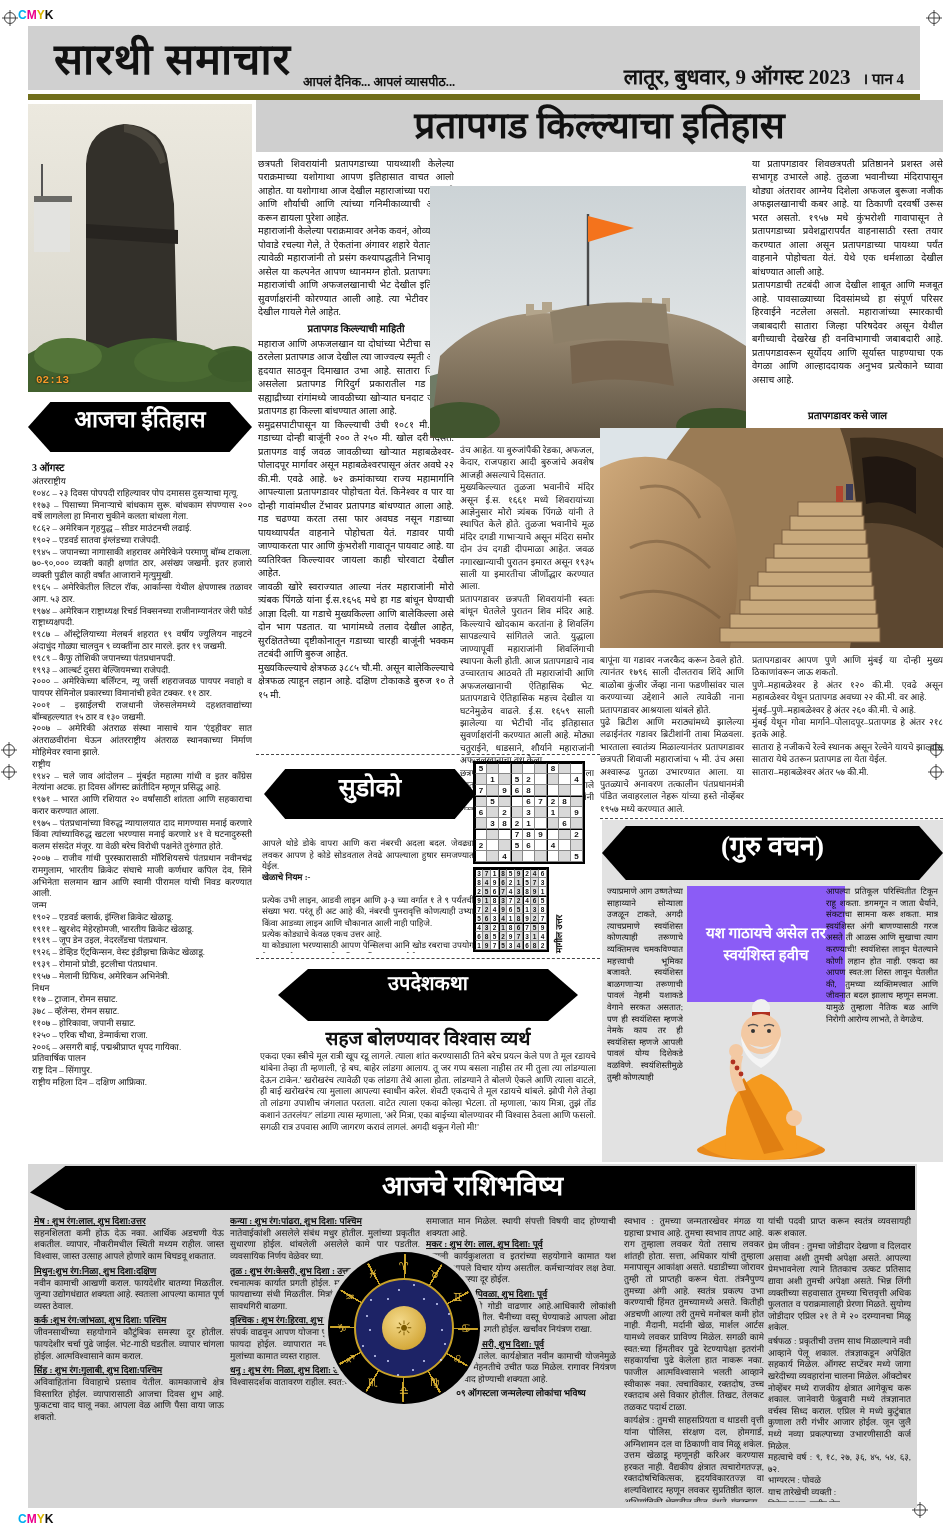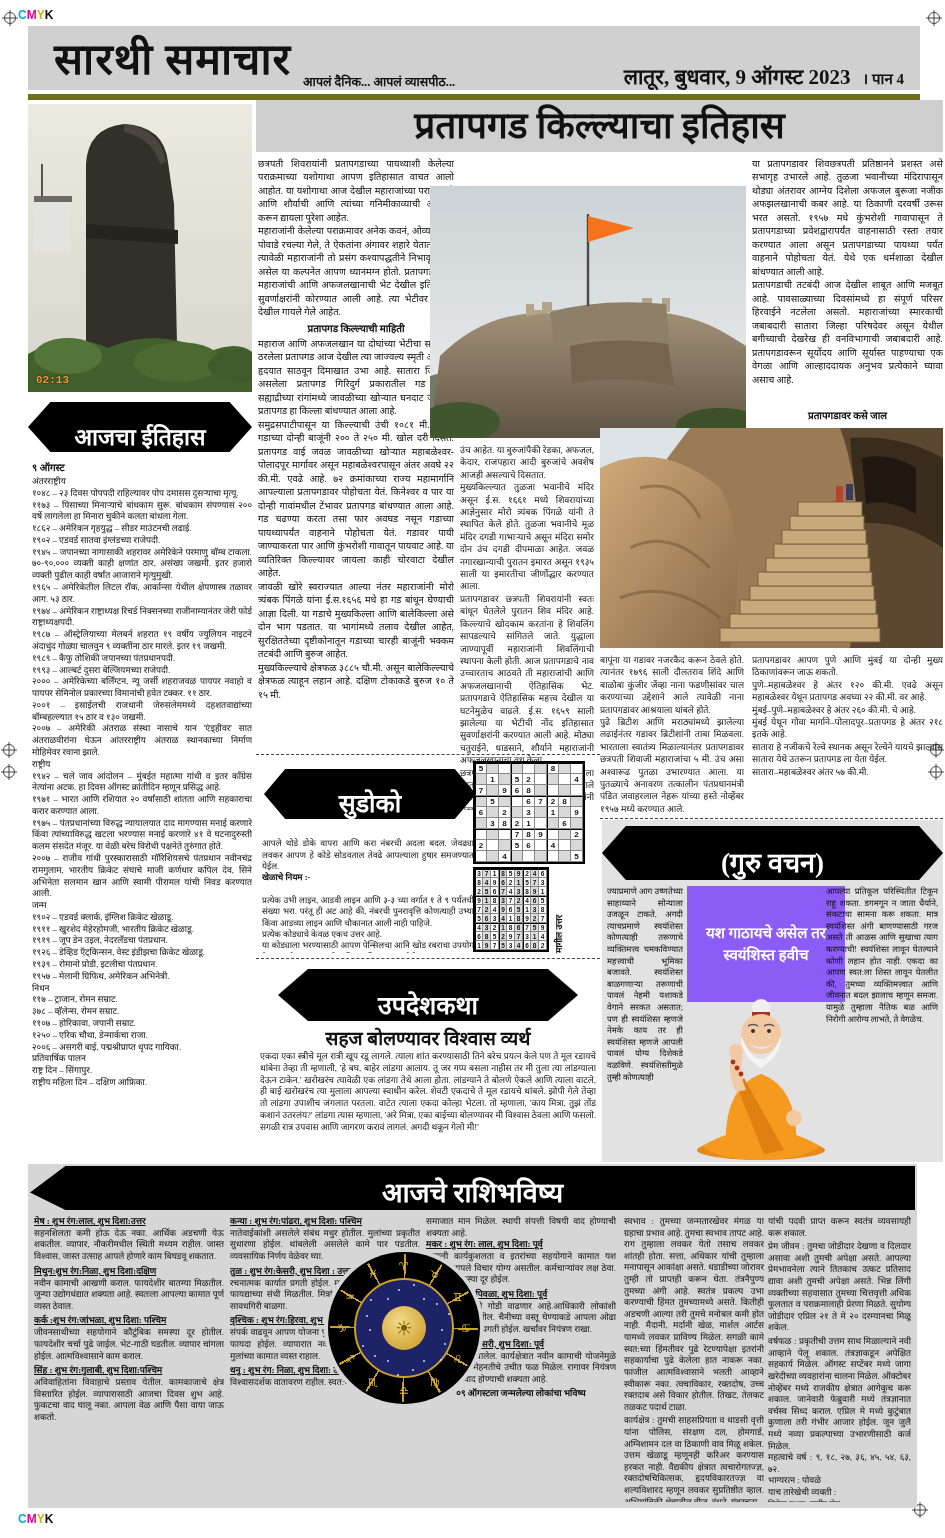--- a/index.html
+++ b/index.html
@@ -16,21 +16,21 @@
   .cmyk span:nth-child(3){color:#d8b400}.cmyk span:nth-child(4){color:#111}
   
   .masthead{left:28px;top:26px;width:892px;height:64px;background:#d0d0d0;display:flex;align-items:flex-end;}
   .mast-title{font-size:43px;font-weight:900;line-height:60px;margin-left:26px;letter-spacing:1px;}
   .mast-tag{font-size:12.5px;font-weight:bold;margin-left:12px;margin-top:22px;}
   .mast-right{margin-left:auto;margin-right:16px;white-space:nowrap;}
   .mast-date{font-size:21px;font-weight:800;}
   .mast-page{font-size:15px;font-weight:700;margin-left:8px;}
   .rule{left:28px;top:94px;width:892px;height:6px;background:#716f1c;}
   
-  .ribbon{background:#000;color:#fff;display:flex;align-items:flex-end;justify-content:center;
+  .ribbon{background:#000;color:#fff;display:flex;align-items:flex-start;justify-content:center;
           clip-path:polygon(0 50%,10% 0,90% 0,100% 50%,90% 100%,10% 100%);}
   .ribbon b{font-weight:900;}
   
   .headline{left:256px;top:100px;width:687px;height:52px;background:#cfcfcf;
             font-size:37px;font-weight:900;text-align:center;line-height:52px;}
   
   .art{font-size:9.5px;line-height:1.42;}
   .sm{font-size:8.8px;line-height:1.34;}
   .subhead{display:block;text-align:center;font-weight:900;font-size:10px;margin:2px 0;}
   .dash{border-top:1px dashed #444;height:0;}
@@ -138,21 +138,21 @@
       <ellipse cx="40" cy="252" rx="34" ry="18" fill="#547539"></ellipse>
       <ellipse cx="150" cy="258" rx="44" ry="20" fill="#4a6a32"></ellipse>
       <ellipse cx="210" cy="262" rx="30" ry="16" fill="#3e5c2b"></ellipse>
     </svg>
     <span class="ts">02:13</span>
   </div>
 
   <div class="abs ribbon" style="left:28px;top:402px;width:224px;height:50px;">
     <b style="font-size:23px;">आजचा ईतिहास</b>
   </div>
-  <div class="abs" style="left:32px;top:460px;width:220px;font-weight:bold;font-size:10px;">९ ऑगस्ट</div>
+  <div class="abs" style="left:32px;top:460px;width:220px;font-weight:bold;font-size:10px;">3 ऑगस्ट</div>
   <div class="abs sm pre just cut" style="left:32px;top:476px;width:220px;height:676px;">अंतरराष्ट्रीय
 १०४८ – २३ दिवस पोपपदी राहिल्यावर पोप दमासस दुसऱ्याचा मृत्यू.
 ११७३ – पिसाच्या मिनाऱ्याचे बांधकाम सुरू. बांधकाम संपण्यास २०० वर्षे लागलेला हा मिनारा चुकीने कलता बांधला गेला.
 १८६२ – अमेरिकन गृहयुद्ध – सीडर माउंटनची लढाई.
 १९०२ – एडवर्ड सातवा इंग्लंडच्या राजेपदी.
 १९४५ – जपानच्या नागासाकी शहरावर अमेरिकेने परमाणु बॉम्ब टाकला. ७०-९०,००० व्यक्ती काही क्षणांत ठार, असंख्य जखमी. इतर हजारो व्यक्ती पुढील काही वर्षांत आजाराने मृत्युमुखी.
 १९६५ – अमेरिकेतील लिटल रॉक, आर्कान्सा येथील क्षेपणास्त्र तळावर आग. ५३ ठार.
 १९७४ – अमेरिकन राष्ट्राध्यक्ष रिचर्ड निक्सनच्या राजीनाम्यानंतर जेरी फोर्ड राष्ट्राध्यक्षपदी.
 १९८७ – ऑस्ट्रेलियाच्या मेलबर्न शहरात १९ वर्षीय ज्युलियन नाइटने अंदाधुंद गोळ्या चालवुन ९ व्यक्तींना ठार मारले. इतर १९ जखमी.
 १९८९ – कैफु तोशिकी जपानच्या पंतप्रधानपदी.
@@ -445,21 +445,21 @@
         <div class="su-cell su-gray2">4</div>
         <div class="su-cell" style="border-left: 1.5px solid rgb(0, 0, 0);">6</div>
         <div class="su-cell su-gray2">8</div>
         <div class="su-cell">2</div>
       </div>
     <div class="abs vlabel" style="left:296px;top:116px;height:82px;">मागील उत्तर</div>
   </div>
 
   <div class="abs" style="left:256px;top:958px;width:344px;height:204px;border-top:1px dashed #444;">
     <div class="ribbon abs" style="left:22px;top:10px;width:300px;height:52px;">
-      <b style="font-size:25px;">उपदेशकथा</b>
+      <b style="font-size:20px;">उपदेशकथा</b>
     </div>
     <div class="abs center" style="left:0;top:66px;width:344px;font-size:19px;font-weight:900;">सहज बोलण्यावर विश्वास व्यर्थ</div>
     <div class="abs just cut" style="left:4px;top:92px;width:336px;height:108px;font-size:8.9px;line-height:1.32;">
       <span>एकदा एका स्त्रीचे मूल रात्री खूप रडू लागले. त्याला शांत करण्यासाठी तिने बरेच प्रयत्न केले पण ते मूल रडायचे थांबेना तेव्हा ती म्हणाली, 'हे बघ, बाहेर लांडगा आलाय. तू जर गप्प बसला नाहीस तर मी तुला त्या लांडग्याला देऊन टाकेन.' खरोखरंच त्यावेळी एक लांडगा तेथे आला होता. लांडग्याने ते बोलणे ऐकले आणि त्याला वाटले, ही बाई खरोखरंच त्या मुलाला आपल्या स्वाधीन करेल. शेवटी एकदाचे ते मूल रडायचे थांबले. झोपी गेले तेव्हा तो लांडगा उपाशीच जंगलात परतला. वाटेत त्याला एकदा कोल्हा भेटला. तो म्हणाला, 'काय मित्रा, तुझं तोंड कशानं उतरलंय?' लांडगा त्यास म्हणाला, 'अरे मित्रा, एका बाईच्या बोलण्यावर मी विश्वास ठेवला आणि फसलो. सगळी रात्र उपवास आणि जागरण करावं लागलं. अगदी थकून गेलो मी!'</span>
     </div>
   </div>
 
   <div class="abs guru">
     <div class="ribbon abs" style="left:0;top:6px;width:341px;height:54px;clip-path:polygon(0 50%,7% 0,93% 0,100% 50%,93% 100%,7% 100%);">
       <b style="font-size:27px;">(गुरु वचन)</b>

